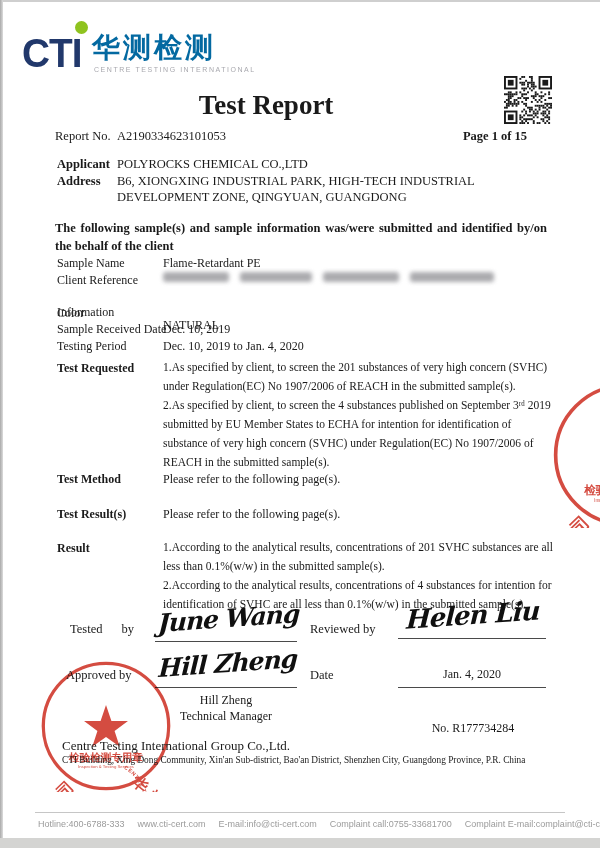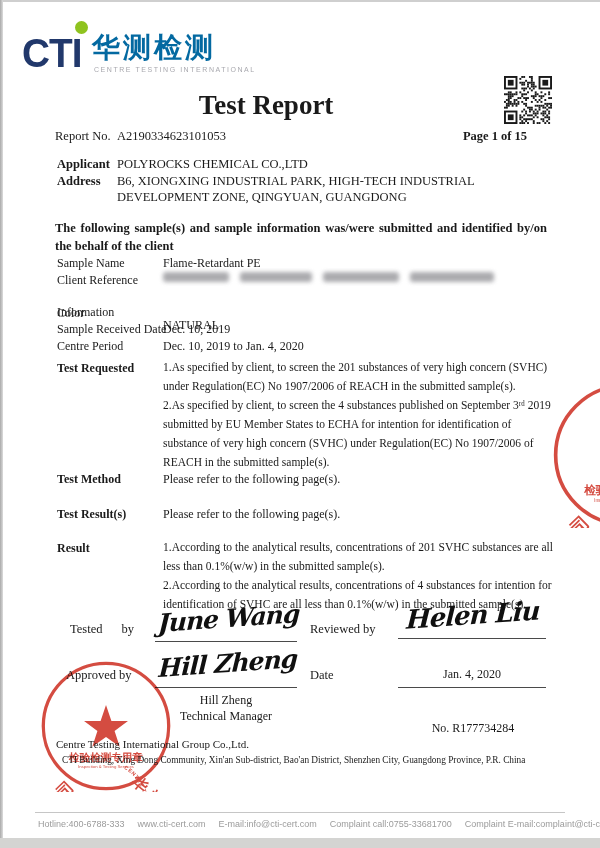--- a/index.html
+++ b/index.html
@@ -280,21 +280,21 @@
     <span class="blurseg" style="width:84px;"></span>
   </div>
   <div class="abs t12" style="left:57px;top:304px;">Information</div>
 
   <div class="abs t12" style="left:57px;top:305px;">Color</div>
   <div class="abs t12" style="left:163px;top:317px;">NATURAL</div>
 
   <div class="abs t12" style="left:57px;top:321px;">Sample Received Date</div>
   <div class="abs t12" style="left:163px;top:321px;">Dec. 10, 2019</div>
 
-  <div class="abs t12" style="left:57px;top:338px;">Centre Period</div>
+  <div class="abs t12" style="left:57px;top:338px;">Testing Period</div>
   <div class="abs t12" style="left:163px;top:338px;">Dec. 10, 2019 to Jan. 4, 2020</div>
 
   <div class="abs t12 lbl" style="left:57px;top:360px;">Test Requested</div>
   <div class="abs" style="left:163px;top:358px;width:390px;">
     <p class="para">1.As specified by client, to screen the 201 substances of very high concern (SVHC) under Regulation(EC) No 1907/2006 of REACH in the submitted sample(s).</p>
     <p class="para">2.As specified by client, to screen the 4 substances published on September 3ʳᵈ 2019 submitted by EU Member States to ECHA for intention for identification of substance of very high concern (SVHC) under Regulation(EC) No 1907/2006 of REACH in the submitted sample(s).</p>
   </div>
 
   <div class="abs t12 lbl" style="left:57px;top:471px;">Test Method</div>
   <div class="abs t12" style="left:163px;top:471px;">Please refer to the following page(s).</div>
@@ -345,21 +345,21 @@
         </defs>
         <circle cx="100" cy="100" r="95" fill="none" stroke="#d0382c" stroke-width="5"></circle>
         <text fill="#d0382c" font-size="24" font-weight="bold" letter-spacing="5" font-family="DejaVu Sans, sans-serif"><textPath href="#roR" startOffset="38">华测检测认证集团股份有限公司</textPath></text>
         <text fill="#d0382c" font-size="8" font-weight="bold" letter-spacing="1.1" font-family="Liberation Sans, sans-serif"><textPath href="#riR" startOffset="28">CENTRE TESTING INTERNATIONAL GROUP CO.,LTD</textPath></text>
         <path fill="#d0382c" d="M100,68 L108.2,92.4 L133.3,92.4 L113,107.6 L120.8,131.6 L100,116.8 L79.2,131.6 L87,107.6 L66.7,92.4 L91.8,92.4 Z"></path>
         <text x="100" y="153" text-anchor="middle" fill="#d0382c" font-size="16" font-weight="bold" font-family="DejaVu Sans, sans-serif">检验检测专用章</text>
         <text x="100" y="164" text-anchor="middle" fill="#d0382c" font-size="6.5" font-family="Liberation Sans, sans-serif">Inspection &amp; Testing Services</text>
       </svg></div>
 
   <div class="abs t12" style="left:400px;top:720px;width:146px;text-align:center;">No. R177734284</div>
-  <div class="abs" style="left:56px;top:738px;font-size:11px;">Centre Testing International Group Co.,Ltd.</div>
+  <div class="abs" style="left:62px;top:738px;font-size:13px;">Centre Testing International Group Co.,Ltd.</div>
   <div class="abs" style="left:62px;top:755px;font-size:9.3px;width:505px;">CTI Building, Xing Dong Community, Xin'an Sub-district, Bao'an District, Shenzhen City, Guangdong Province, P.R. China</div>
 
   <div class="abs divider"></div>
   <div class="abs footerbar">
     <span>Hotline:400-6788-333</span>
     <span>www.cti-cert.com</span>
     <span>E-mail:info@cti-cert.com</span>
     <span>Complaint call:0755-33681700</span>
     <span>Complaint E-mail:complaint@cti-cert.com</span>
   </div>

